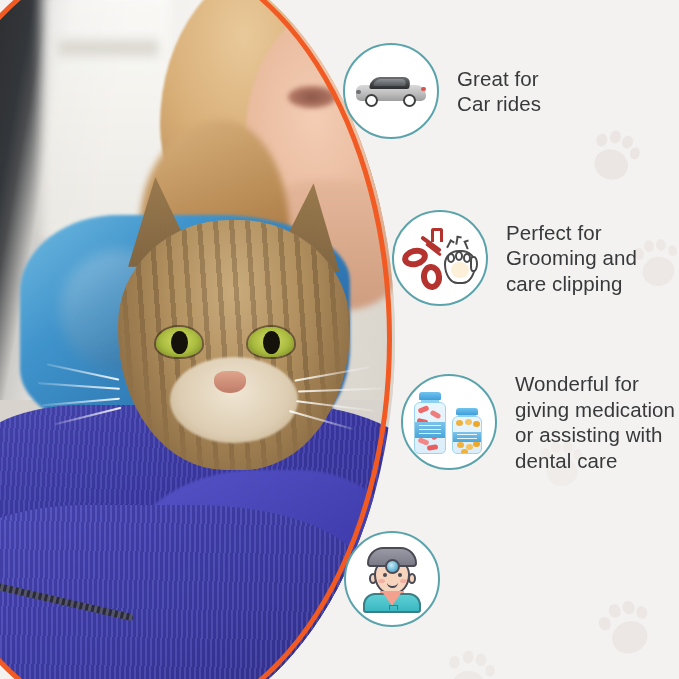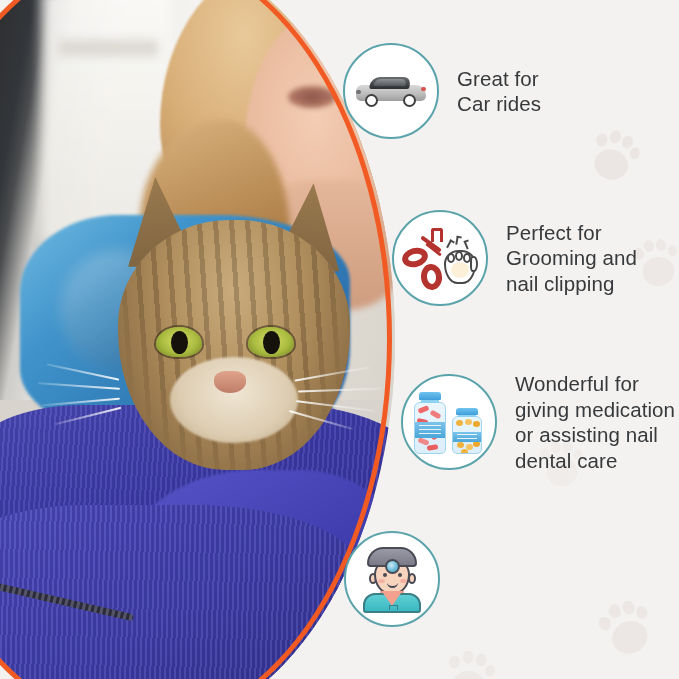--- a/index.html
+++ b/index.html
@@ -632,21 +632,21 @@
             <div class="paw-side"></div>
             <div class="paw-center"></div>
             <div class="paw-toe t1"></div>
             <div class="paw-toe t2"></div>
             <div class="paw-toe t3"></div>
           </div>
         </div>
       </div>
       <div class="feature-text">Perfect for
 Grooming and
-nail clipping</div>
+care clipping</div>
     </div>
 
     <div class="feature f3">
       <div class="icon-circle">
         <div class="meds">
           <div class="bottle b1">
             <div class="body">
               <div class="pill" style="left:3px;top:4px;width:11px;height:5px;background:#ef6b6b;transform:rotate(-22deg);"></div>
               <div class="pill" style="left:15px;top:9px;width:11px;height:5px;background:#f07d7d;transform:rotate(30deg);"></div>
               <div class="pill" style="left:2px;top:16px;width:11px;height:5px;background:#e95f5f;transform:rotate(12deg);"></div>
@@ -673,21 +673,21 @@
                   <div class="lines"></div>
                 </div>
             </div>
             <div class="neck"></div>
             <div class="cap"></div>
           </div>
         </div>
       </div>
       <div class="feature-text">Wonderful for
 giving medication
-or assisting nail
+or assisting with
 dental care</div>
     </div>
 
     <div class="feature f4">
       <div class="icon-circle">
         <div class="vet">
           <div class="vet-ear l"></div>
           <div class="vet-ear r"></div>
           <div class="vet-face"></div>
           <div class="vet-band"></div>

